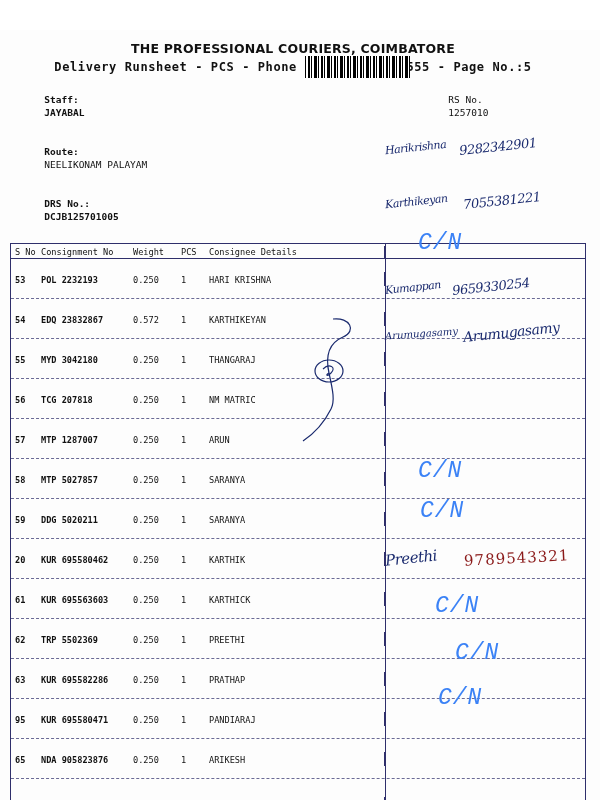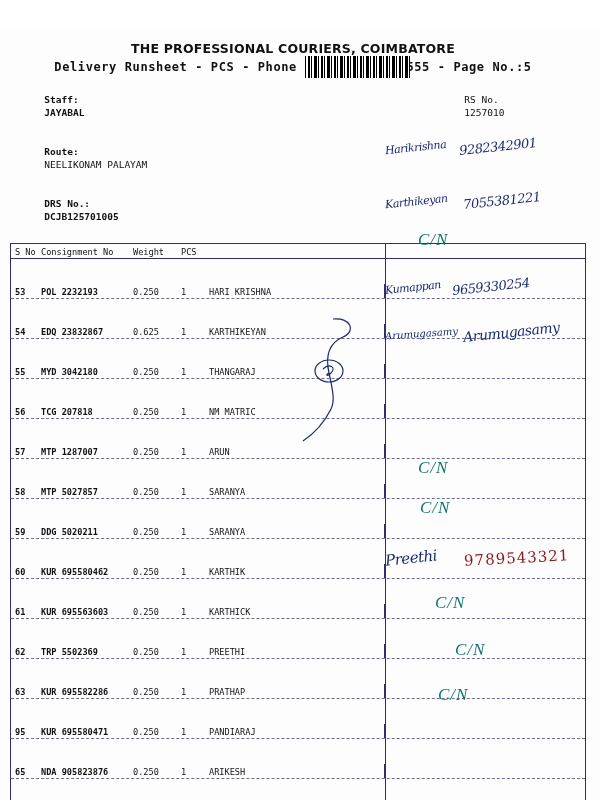--- a/index.html
+++ b/index.html
@@ -60,41 +60,41 @@
   }
   .meta {
     margin-top: 6px;
     font-size: 9.5px;
     line-height: 13px;
     position: relative;
   }
   .meta-row { white-space: pre; }
   .meta-right {
     position: absolute;
-    left: 420px;
+    left: 404px;
     font-size: 9.5px;
     white-space: pre;
   }
   .r1 { top: 0px; }
   .r2 { top: 13px; }
 
   
   .tbl {
     margin-top: 7px;
     border: 1px solid #2f2f6b;
     border-bottom: none;
     width: 576px;
     position: relative;
   }
   .row {
     display: flex;
     position: relative;
     border-bottom: 1px dashed #6a6a95;
     height: 40px;
-    align-items: flex-end;
+    align-items: center;
   }
   .row.head {
     border-bottom: 1px solid #2f2f6b;
     height: 15px;
     align-items: flex-end;
   }
   .cell {
     font-size: 8.6px;
     line-height: 11px;
     padding: 3px 3px 0 4px;
@@ -124,23 +124,23 @@
 
   
   .sig {
     position: absolute;
     left: 385px;
     color: #7a1d1d;
     font-family: "DejaVu Serif", serif;
     pointer-events: none;
   }
   .cn {
-    font-size: 17px;
-    font-family: Liberation Serif, serif;
-    color: #0f766e;
+    font-size: 23px;
+    font-family: Liberation Mono, monospace;
+    color: #3b82f6;
     font-style: italic;
     letter-spacing: 1px;
   }
   .scrib {
     font-family: "DejaVu Serif", serif;
     font-style: italic;
     font-size: 12px;
     color: #1a2a6e;
     transform: rotate(-6deg);
     display: inline-block;
@@ -201,35 +201,36 @@
     </div>
   </div>
 
   <div class="tbl">
 
     <div class="row head">
       <div class="cell c-sno">S No</div>
       <div class="cell c-cons">Consignment No</div>
       <div class="cell c-weight">Weight</div>
       <div class="cell c-pcs">PCS</div>
+      <div class="cell c-name">Consignee Details</div>
     </div>
 
     <div class="row">
       <div class="cell c-sno bold">53</div>
       <div class="cell c-cons bold">POL 2232193</div>
       <div class="cell c-weight">0.250</div>
       <div class="cell c-pcs">1</div>
       <div class="cell c-name">HARI KRISHNA</div>
       <div class="cell c-sign"></div>
     </div>
 
     <div class="row">
       <div class="cell c-sno bold">54</div>
       <div class="cell c-cons bold">EDQ 23832867</div>
-      <div class="cell c-weight">0.625</div>
+      <div class="cell c-weight">0.572</div>
       <div class="cell c-pcs">1</div>
       <div class="cell c-name">KARTHIKEYAN</div>
       <div class="cell c-sign"></div>
     </div>
 
     <div class="row">
       <div class="cell c-sno bold">55</div>
       <div class="cell c-cons bold">MYD 3042180</div>
       <div class="cell c-weight">0.250</div>
       <div class="cell c-pcs">1</div>
@@ -267,21 +268,21 @@
     <div class="row">
       <div class="cell c-sno bold">59</div>
       <div class="cell c-cons bold">DDG 5020211</div>
       <div class="cell c-weight">0.250</div>
       <div class="cell c-pcs">1</div>
       <div class="cell c-name">SARANYA</div>
       <div class="cell c-sign"></div>
     </div>
 
     <div class="row">
-      <div class="cell c-sno bold">60</div>
+      <div class="cell c-sno bold">20</div>
       <div class="cell c-cons bold">KUR 695580462</div>
       <div class="cell c-weight">0.250</div>
       <div class="cell c-pcs">1</div>
       <div class="cell c-name">KARTHIK</div>
       <div class="cell c-sign"></div>
     </div>
 
     <div class="row">
       <div class="cell c-sno bold">61</div>
       <div class="cell c-cons bold">KUR 695563603</div>

